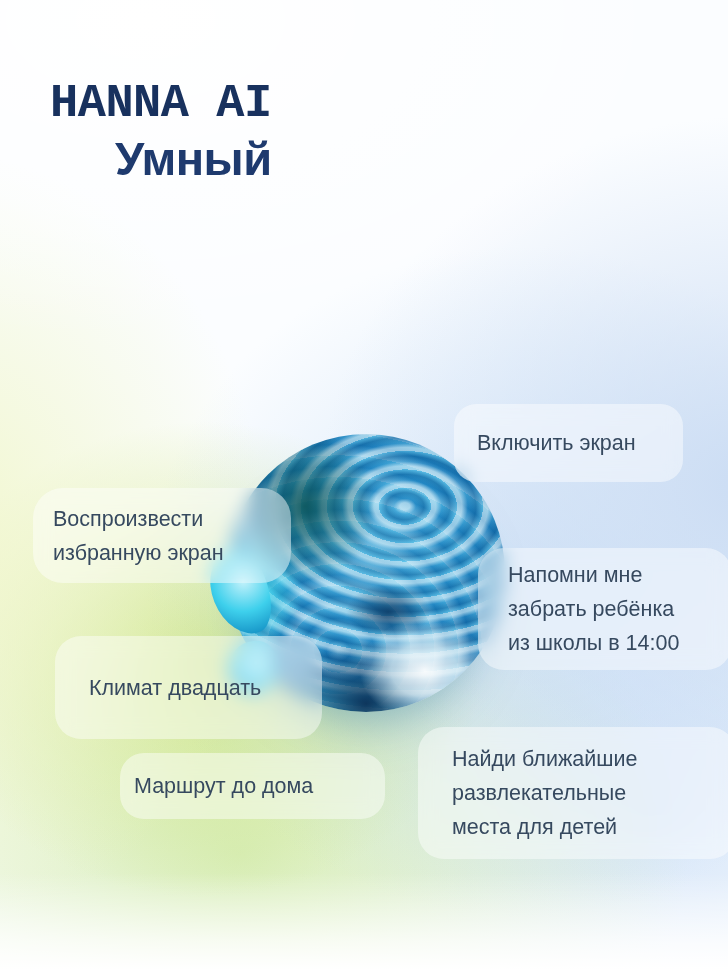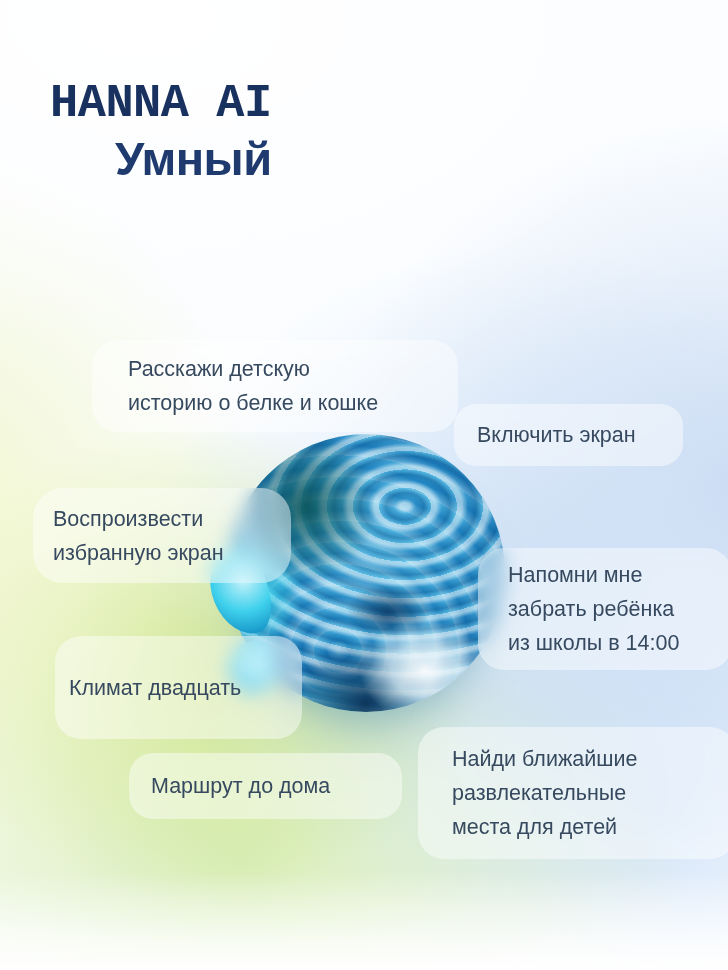--- a/index.html
+++ b/index.html
@@ -68,43 +68,39 @@
     position:absolute;z-index:3;
     background:rgba(255,255,255,.46);
     backdrop-filter:blur(9px);
     -webkit-backdrop-filter:blur(9px);
     border-radius:26px;
     display:flex;flex-direction:column;justify-content:center;
     color:#36495f;font-size:21.5px;line-height:34px;font-weight:400;
   }
   .bubble span{display:block;}
   .b-story   {left:92px;  top:340px; width:330px; height:92px;  padding-left:36px;}
-  .b-screen  {left:454px; top:404px; width:206px; height:62px;  padding-left:23px; border-radius:22px;}
+  .b-screen  {left:454px; top:404px; width:206px; height:78px;  padding-left:23px; border-radius:22px;}
   .b-music   {left:33px;  top:488px; width:238px; height:95px;  padding-left:20px;border-radius:30px;}
   .b-reminder{left:478px; top:548px; width:224px; height:122px; padding-left:30px;}
-  .b-climate {left:55px;  top:636px; width:233px; height:103px;  padding-left:14px;}
-  .b-route   {left:120px; top:753px; width:251px; height:66px;  padding-left:22px; border-radius:24px;margin-left:9px;}
+  .b-climate {left:55px;  top:636px; width:233px; height:103px;  padding-left:34px;}
+  .b-route   {left:120px; top:753px; width:251px; height:66px;  padding-left:14px; border-radius:24px;}
   .b-places  {left:418px; top:727px; width:284px; height:132px; padding-left:34px;}
 </style>
 </head>
 <body>
 
 <div class="poster">
 
   <div class="heading">
     <span class="brand">HANNA AI</span>
     <span class="sub">Умный</span>
   </div>
 
   <div class="orb"></div>
 
-  <div class="bubble b-story">
-    <span>Расскажи детскую</span>
-    <span>историю о белке и кошке</span>
-  </div>
 
   <div class="bubble b-screen">
     <span>Включить экран</span>
   </div>
 
   <div class="bubble b-music">
     <span>Воспроизвести</span>
     <span>избранную экран</span>
   </div>
 

